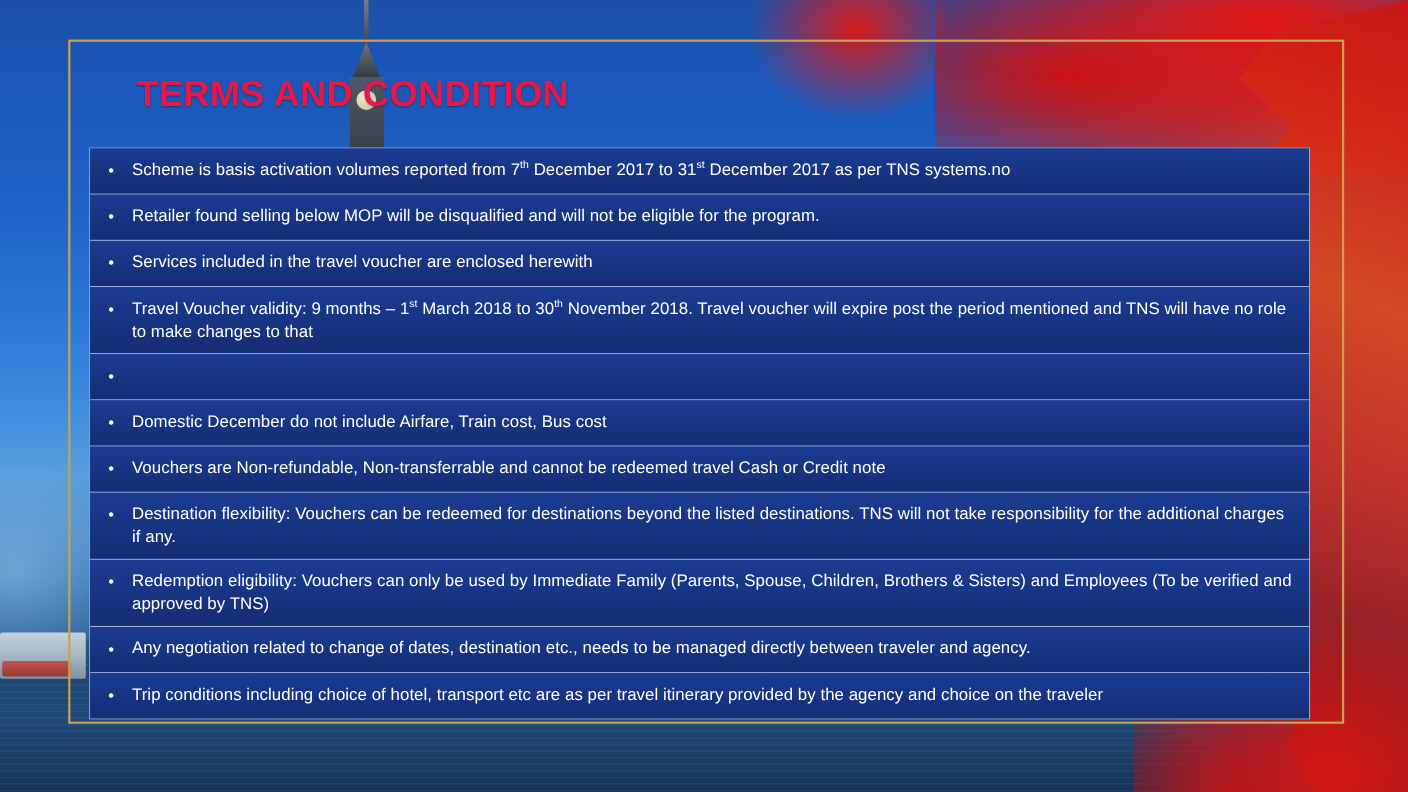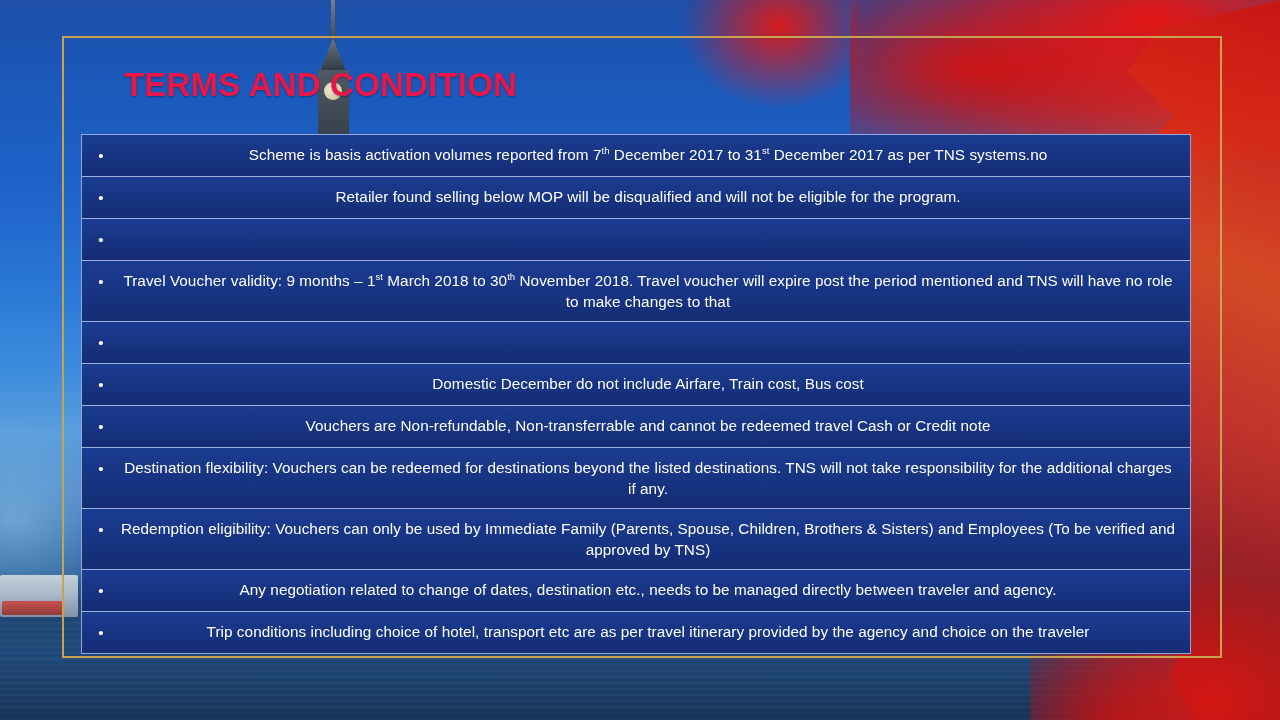--- a/index.html
+++ b/index.html
@@ -236,21 +236,20 @@
     font-size: 15px;
     line-height: 22px;
     padding-top: 1px;
   }
   .term-text {
     flex: 1 1 auto;
     color: #ffffff;
     font-size: 15.3px;
     line-height: 21px;
     letter-spacing: 0.05px;
-    text-align: center;
   }
   .term-text sup {
     font-size: 9.5px;
     vertical-align: super;
     line-height: 0;
   }
 </style>
 </head>
 <body>
 
@@ -281,20 +280,21 @@
       <div class="term-row">
         <span class="bullet">•</span>
         <span class="term-text">Scheme is basis activation volumes reported from 7<sup>th</sup> December 2017 to 31<sup>st</sup> December 2017 as per TNS systems.no</span>
       </div>
       <div class="term-row">
         <span class="bullet">•</span>
         <span class="term-text">Retailer found selling below MOP will be disqualified and will not  be eligible for the program.</span>
       </div>
       <div class="term-row">
         <span class="bullet">•</span>
+        <span class="term-text">Services included in the travel voucher are enclosed herewith</span>
       </div>
       <div class="term-row">
         <span class="bullet">•</span>
         <span class="term-text">Travel Voucher validity: 9 months – 1<sup>st</sup> March 2018 to 30<sup>th</sup> November 2018. Travel voucher will expire post the period mentioned and TNS will have no role to make changes to that</span>
       </div>
       <div class="term-row">
         <span class="bullet">•</span>
       </div>
       <div class="term-row">
         <span class="bullet">•</span>

